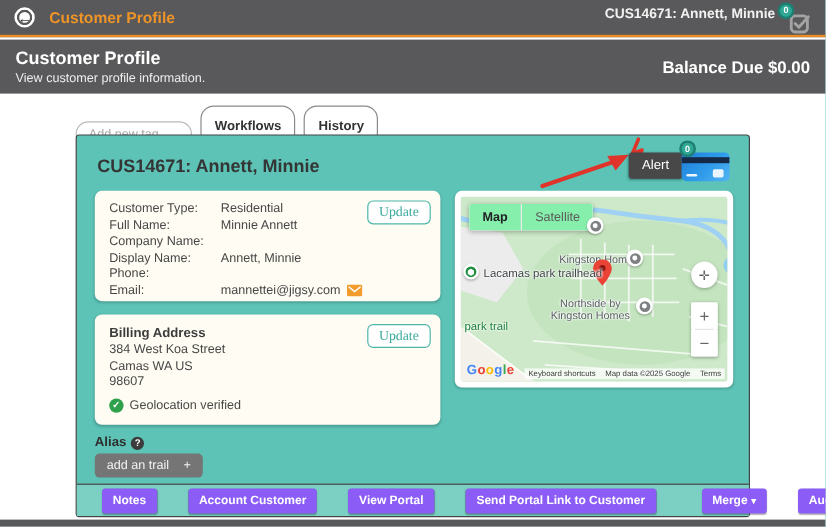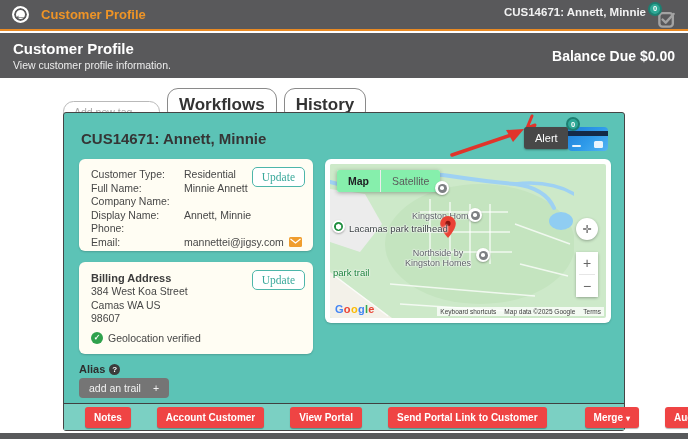--- a/index.html
+++ b/index.html
@@ -31,42 +31,42 @@
   .ph-sub { color:#ededed; font-size:10.5px; }
   .ph-balance { margin-left:auto; color:#fff; font-weight:bold; font-size:14px; }
 
   
   .tagrow { position:absolute; left:63px; top:88px; display:flex; gap:7px; align-items:flex-end; }
   .tag-input { width:97px; height:21px; border:1px solid #b9b9b9; border-radius:11px;
     padding:0 10px; font-size:10.5px; color:#555; outline:none;
     font-family:"Liberation Sans", sans-serif; }
   .tag-input::placeholder { color:#a9a9a9; }
   .pill-btn { height:34px; border:1.5px solid #8a8a8a; border-radius:11px; background:#fff;
-    padding:0 11px; font-size:17px; font-weight:bold; color:#333; cursor:pointer;
+    padding:0 11px; font-size:11px; font-weight:bold; color:#333; cursor:pointer;
     font-family:"Liberation Sans", sans-serif; }
 
   
   .customer-card { position:absolute; left:63px; top:112px; width:562px; height:319px;
     background:#5cc3b6; border:1.5px solid #454545; border-radius:3px; }
   .card-title { position:absolute; left:17px; top:17px; font-size:15px; font-weight:bold; color:#353535; }
   .alert-btn { position:absolute; left:460px; top:14px; background:#484848; color:#fff;
     border:none; border-radius:3px; font-size:11px; padding:5px 11px; cursor:pointer;
     box-shadow:0 1px 2px rgba(0,0,0,.35); font-family:"Liberation Sans", sans-serif; }
   .cc-wrap { position:absolute; left:502px; top:11px; width:42px; height:28px; cursor:pointer; }
   .cc-card { position:absolute; left:2px; top:3px; width:40px; height:24px; border-radius:4px;
     background:linear-gradient(135deg,#1f7fd8 0%,#2f9bea 55%,#54b4f2 100%); overflow:hidden; }
   .cc-stripe { position:absolute; left:0; top:4px; width:100%; height:5px; background:#142a47; }
   .cc-dash { position:absolute; left:4px; bottom:4px; width:9px; height:2.5px; background:#eaf5fd; border-radius:1px; }
   .cc-chip { position:absolute; right:5px; bottom:3px; width:9px; height:7px; background:#eaf5fd; border-radius:1.5px; }
   .cc-badge { position:absolute; left:0px; top:-7px; }
   .annotation-svg { position:absolute; left:378px; top:0px; pointer-events:none; }
 
   
   .card-body { position:absolute; left:15px; top:46px; width:532px; display:flex; gap:12px; }
-  .left-col { width:234px; display:flex; flex-direction:column; gap:11px; }
+  .left-col { width:288px; display:flex; flex-direction:column; gap:11px; }
   .panel { background:#fffdf3; border-radius:6px; padding:9px 12px; position:relative;
     box-shadow:0 1px 2px rgba(0,0,0,.18); }
   .update-btn { position:absolute; right:8px; top:8px; background:#fff; border:1.5px solid #4db6aa;
     color:#3aa99c; border-radius:5px; font-size:11.5px; padding:3px 9px; cursor:pointer;
     font-family:Liberation Serif, serif; }
   .info-panel { height:92px; }
   .info-row { display:flex; line-height:13.5px; }
   .info-label { width:93px; font-size:10.5px; color:#474747; flex:none; }
   .info-value { font-size:10.5px; color:#474747; display:flex; align-items:center; gap:5px; }
   .billing-panel { height:92px; }
@@ -119,21 +119,21 @@
   .alias-text { font-size:11px; font-weight:bold; color:#2e2e2e; }
   .q-icon { width:11px; height:11px; border-radius:50%; background:#3b3b3b; color:#fff; font-size:8px;
     font-weight:bold; display:flex; align-items:center; justify-content:center; cursor:pointer; }
   .alias-btn { position:absolute; left:15px; top:265px; background:#757575; border:none; border-radius:4px;
     color:#f2f2f2; font-size:10.5px; padding:4px 10px; display:flex; gap:12px; align-items:center;
     cursor:pointer; font-family:"Liberation Sans", sans-serif; }
 
   
   .card-footer { position:absolute; left:0; bottom:0; width:100%; height:27px; background:#7bd0c3;
     border-top:1px solid #404040; display:flex; align-items:center; padding:0 75px 0 21px; gap:26px; }
-  .footer-btn { background:#ef4444; color:#fff; border:none; border-radius:3px; font-size:10px;
+  .footer-btn { background:#8b5cf6; color:#fff; border:none; border-radius:3px; font-size:10px;
     font-weight:bold; padding:5px 9px; white-space:nowrap; cursor:pointer;
     box-shadow:0 1px 1px rgba(0,0,0,.3); font-family:"Liberation Sans", sans-serif; }
   .merge-caret { font-size:8px; margin-left:3px; }
 
   .bottom-strip { position:absolute; left:0; bottom:0; width:688px; height:6px; background:#58595b; }
 </style>
 </head>
 <body>
 
 <div class="topbar">

